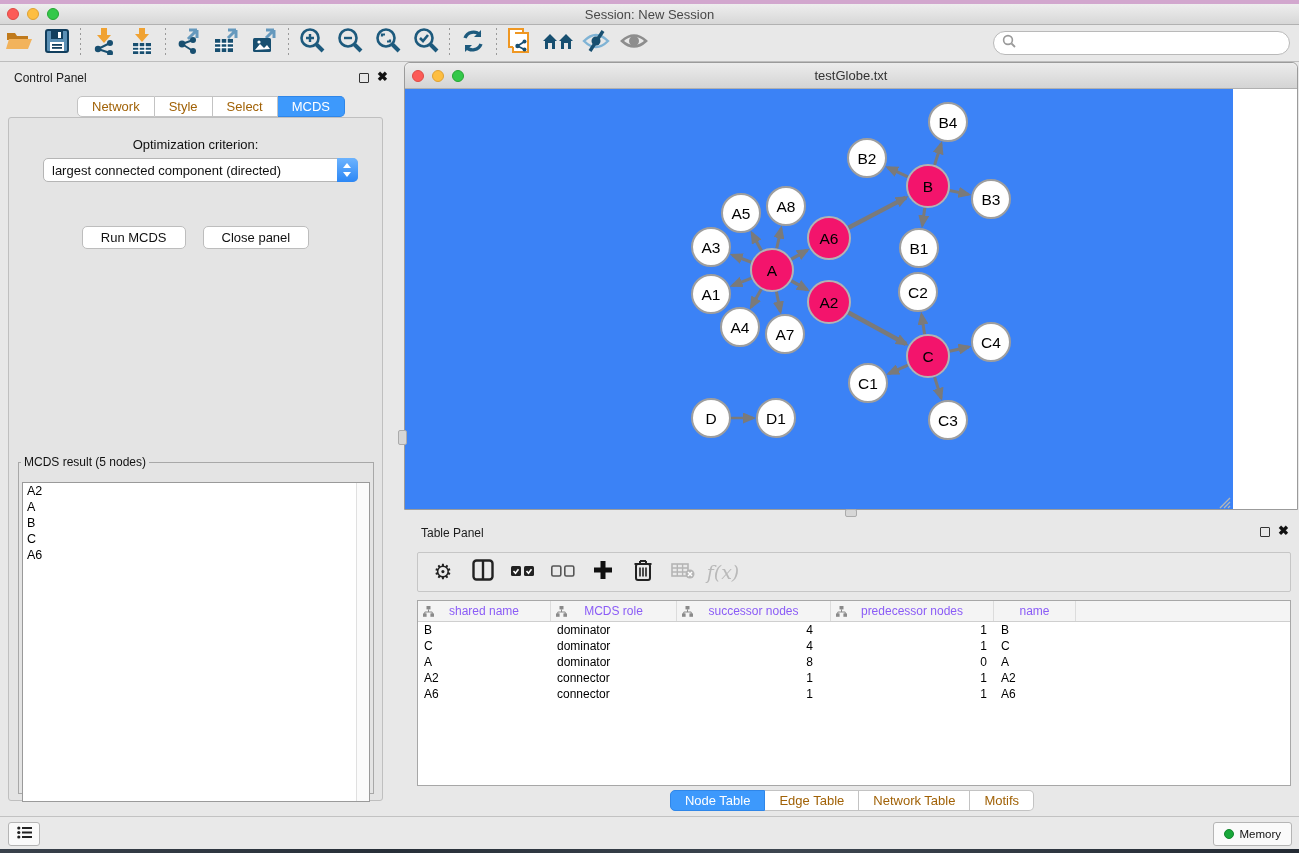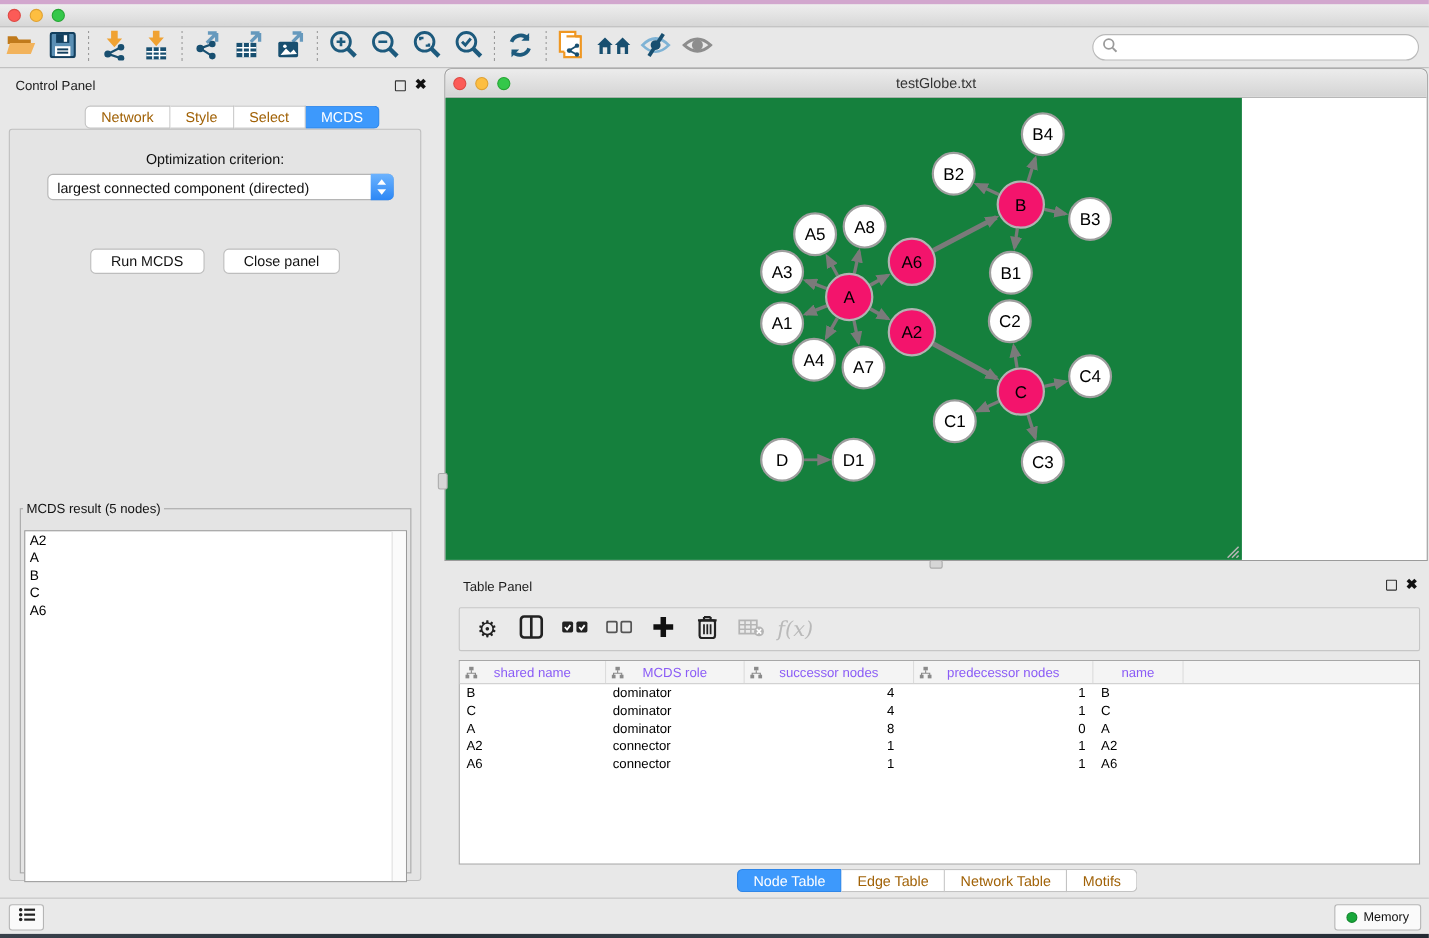--- a/index.html
+++ b/index.html
@@ -65,21 +65,21 @@
   .result-scroll { position:absolute; right:0; top:0; width:13px; height:100%;
     background:#fbfbfb; border-left:1px solid #e0e0e0; }
 
   
   .net-win { position:absolute; left:404px; top:62px; width:894px; height:448px;
     border:1px solid #9b9b9b; border-radius:6px 6px 0 0; background:#fff; }
   .net-titlebar { height:26px; background:linear-gradient(#ececec,#d4d4d4);
     border-bottom:1px solid #b0b0b0; border-radius:6px 6px 0 0; position:relative;
     display:flex; align-items:center; }
   .net-titlebar .title { position:absolute; left:0; right:0; text-align:center; font-size:13px; color:#333; }
-  .net-canvas { position:relative; width:724px; height:420px; background:#15803d; overflow:hidden; }
+  .net-canvas { position:relative; width:828px; height:420px; background:#3b82f6; overflow:hidden; }
   .grip { position:absolute; width:12px; height:8px; background:#d6d6d6; border:1px solid #ababab; border-radius:2px; }
   .resize-grip { position:absolute; right:2px; bottom:2px; width:12px; height:12px; }
 
   
   .tp-header { position:absolute; left:405px; top:518px; width:894px; height:28px; }
   .tp-toolbar { position:absolute; left:417px; top:552px; width:874px; height:40px;
     background:#eaeaea; border:1px solid #c6c6c6; border-radius:2px; display:flex; align-items:center; gap:6px; padding-left:8px; }
   .tp-toolbar .tbtn { width:34px; }
   .fx { font-family:"DejaVu Serif", serif; font-style:italic; font-size:19px; color:#b9b9b9; }
 
@@ -109,20 +109,21 @@
 </head>
 <body>
 
 <div class="wall-top"></div>
 <div class="titlebar">
   <div class="lights">
     <span class="light red"></span>
     <span class="light yellow"></span>
     <span class="light green"></span>
   </div>
+  <div class="title">Session: New Session</div>
 </div>
 
 <div class="toolbar">
   <div class="tbtn">
     <span>
       <svg width="28" height="24" viewBox="0 0 28 24">
           <path d="M2 4 h8 l2 3 h11 v4 H2z" fill="#c07a1c"></path>
           <path d="M4 10 h23 l-4 10 H1z" fill="#f2b35c"></path>
         </svg>
     </span>

